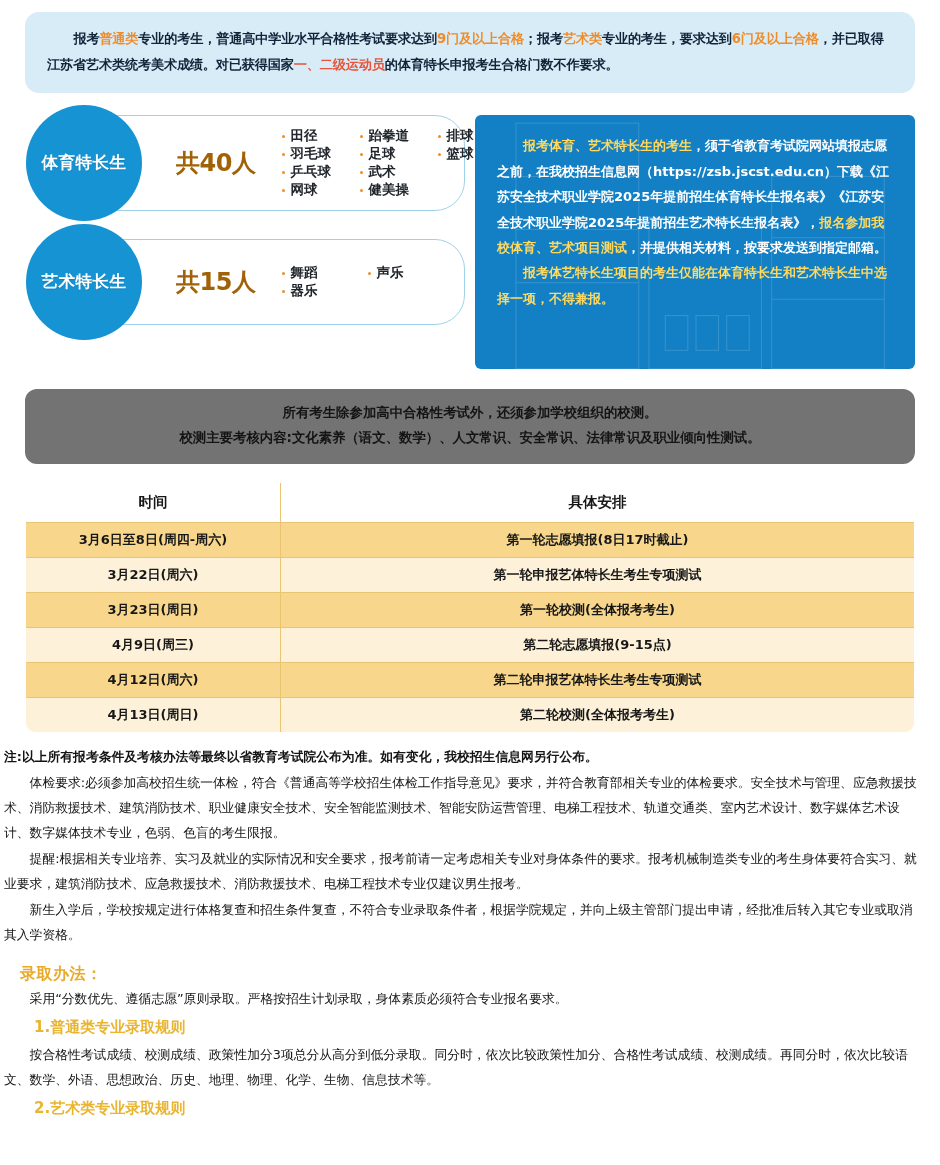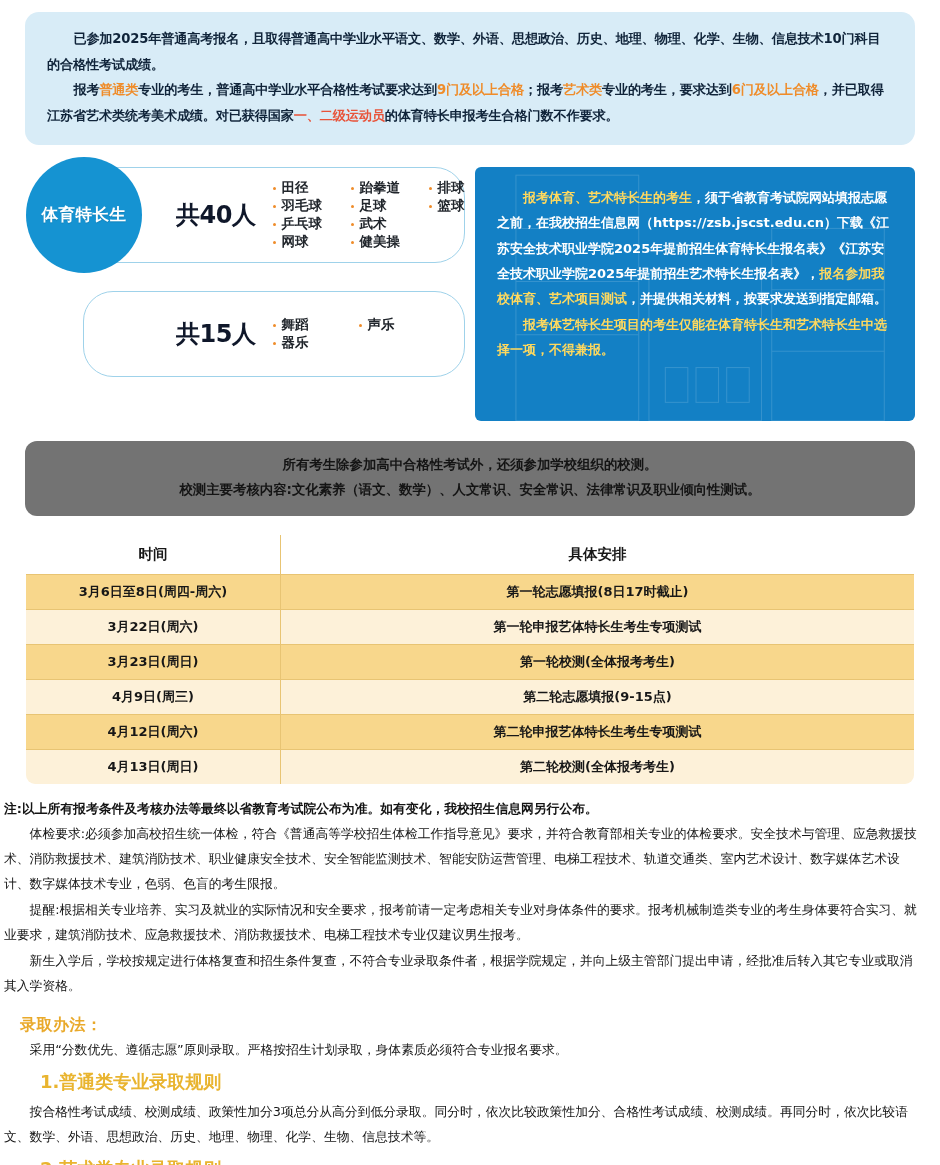--- a/index.html
+++ b/index.html
@@ -61,25 +61,25 @@
     color: #ffffff;
     display: flex;
     align-items: center;
     justify-content: center;
     font-size: 16.5px;
     font-weight: 700;
     letter-spacing: 0.5px;
     text-shadow: 0 1px 1px rgba(0,0,0,0.12);
   }
   .count {
-    color: #0f172a;
+    color: #a16207;
     font-size: 24px;
     font-weight: 800;
     white-space: nowrap;
-    margin-right: 17px;
+    margin-right: 26px;
     letter-spacing: -0.5px;
   }
   .items-grid {
     display: flex;
     flex-direction: column;
     gap: 0;
     font-size: 13.5px;
     font-weight: 700;
     color: #20252b;
   }
@@ -168,30 +168,29 @@
     margin: 16px 20px 2px 20px;
     font-size: 16px;
     font-weight: 800;
     color: #e9a92a;
     letter-spacing: 0.5px;
   }
   .rule-title {
     color: #e9b42f;
     font-weight: 800;
     text-indent: 2em;
-    font-size: 18px;
+    font-size: 15px;
   }
 </style>
 </head>
 <body>
 
 <div class="page">
 
   <section class="banner">
-    <p>已参加2025年普通高考报名，且取得普通高中学业水平语文、数学、外语、思想政治、历史、地理、物理、化学、生物、信息技术10门科目的合格性考试成绩。</p>
     <p>
       <span>报考</span><span class="hl-orange">普通类</span><span>专业的考生，普通高中学业水平合格性考试要求达到</span><span class="hl-orange">9门及以上合格</span><span>；报考</span><span class="hl-orange">艺术类</span><span>专业的考生，要求达到</span><span class="hl-orange">6门及以上合格</span><span>，并已取得江苏省艺术类统考美术成绩。对已获得国家</span><span class="hl-red">一、二级运动员</span><span>的体育特长申报考生合格门数不作要求。</span>
     </p>
   </section>
 
   <div class="mid-row">
 
     <div class="left-col">
 
       <div class="spec-card">
@@ -215,20 +214,21 @@
           </div>
           <div class="items-row">
             <span class="item">网球</span>
             <span class="item">健美操</span>
             <span class="item empty"></span>
           </div>
         </div>
       </div>
 
       <div class="spec-card art">
+        <div class="circle">艺术特长生</div>
         <div class="count">共15人</div>
         <div class="items-grid">
           <div class="items-row">
             <span class="item wide">舞蹈</span>
             <span class="item wide">声乐</span>
           </div>
           <div class="items-row">
             <span class="item wide">器乐</span>
             <span class="item wide empty"></span>
           </div>

